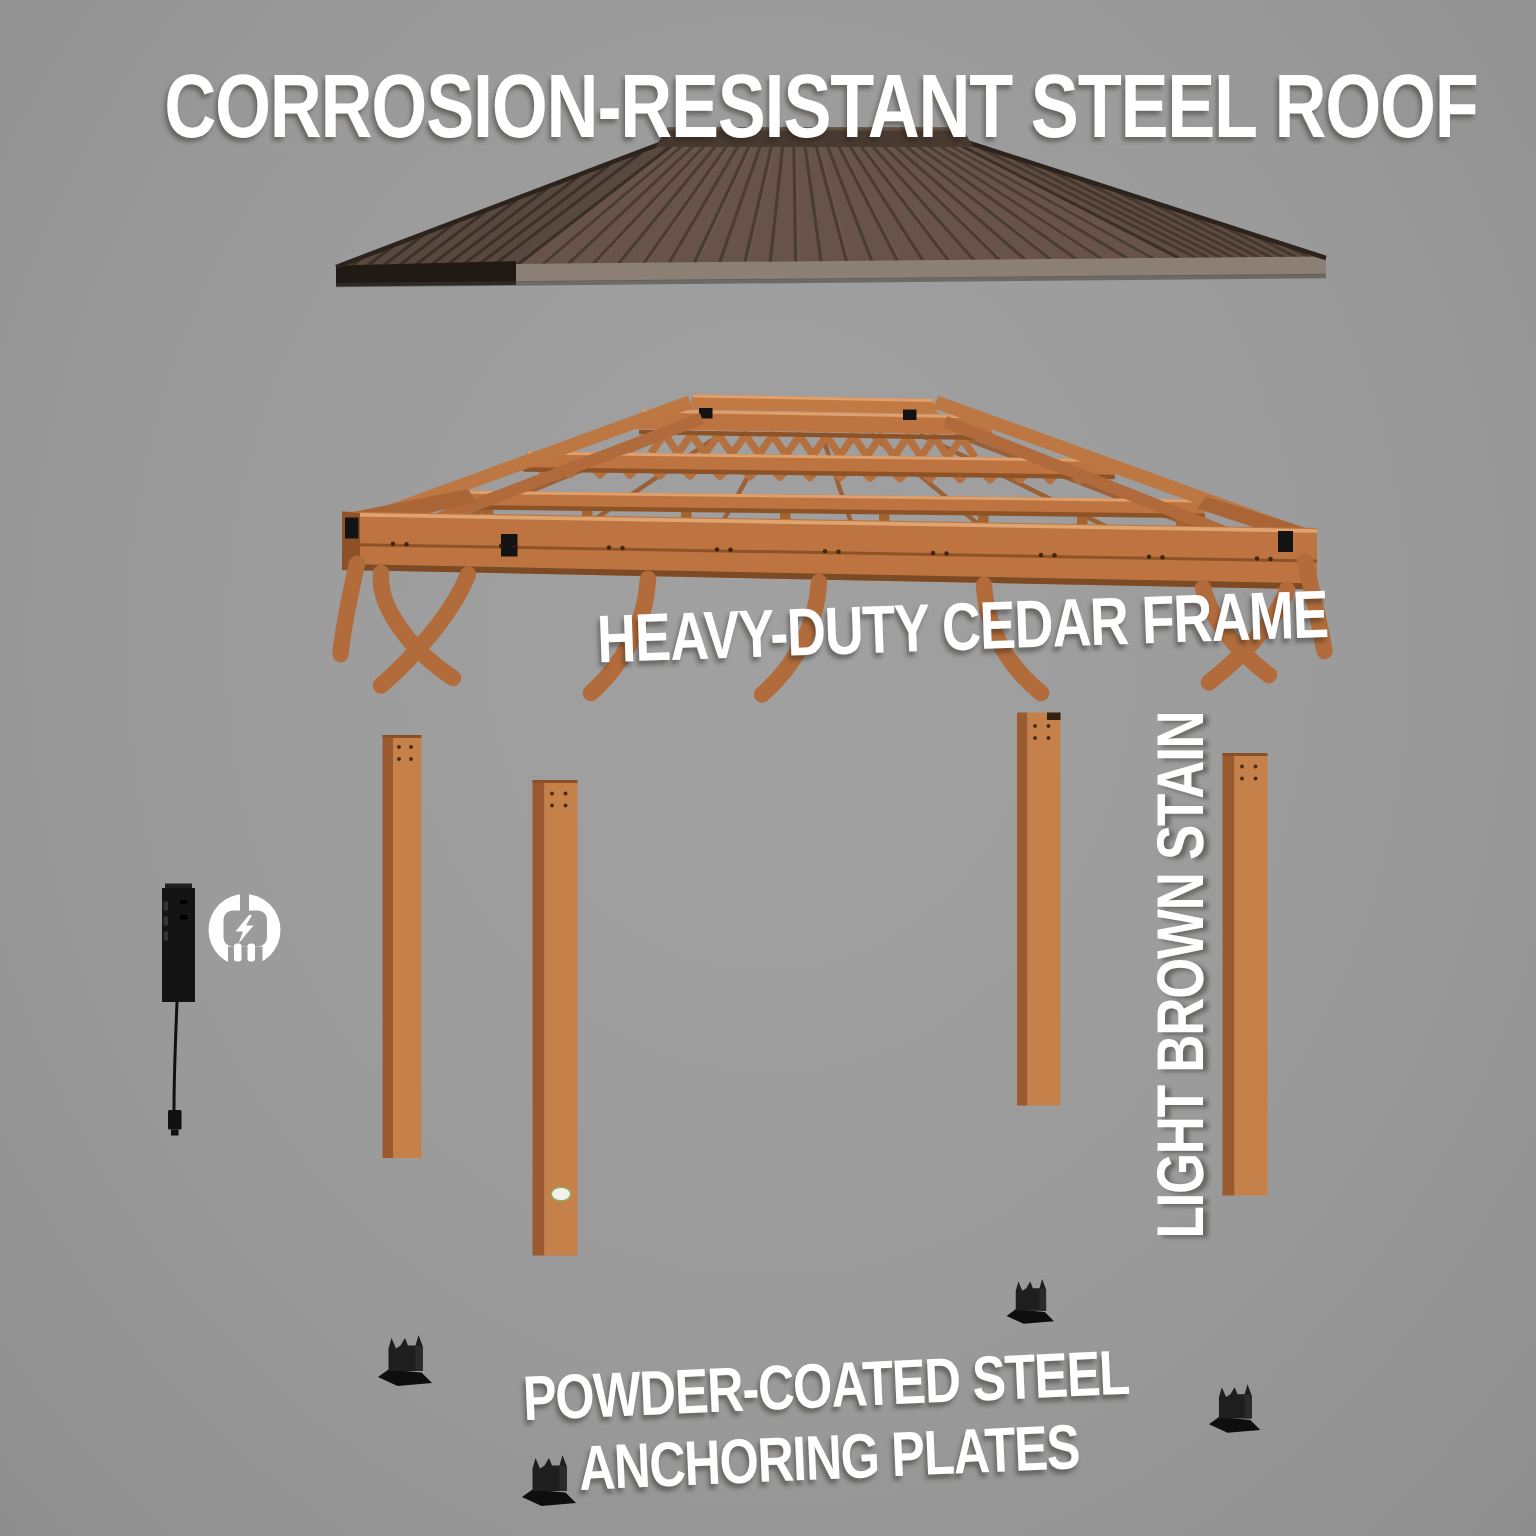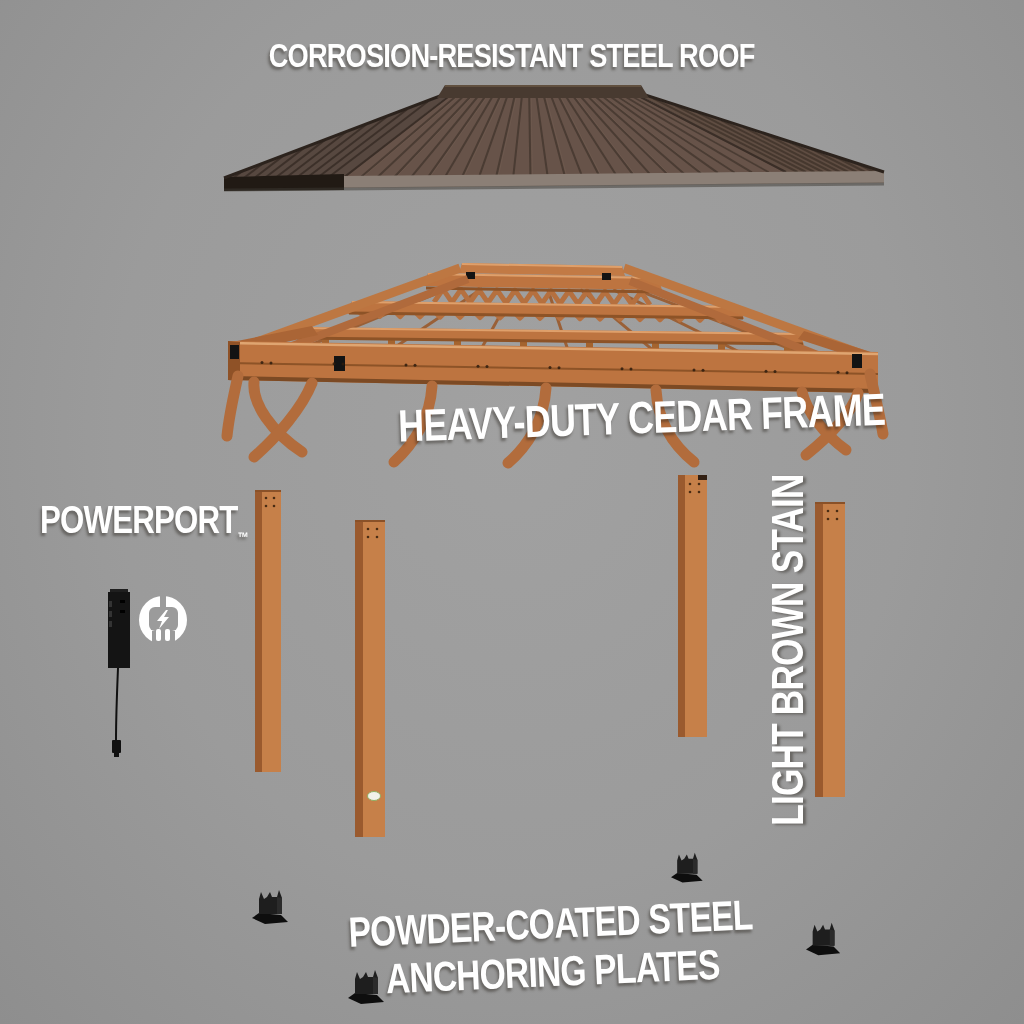--- a/index.html
+++ b/index.html
@@ -9,21 +9,21 @@
     font-family:"Liberation Sans", sans-serif;
   }
   #scene{position:absolute;left:0;top:0;}
   .lbl{
     position:absolute;color:#fff;font-weight:bold;letter-spacing:-1px;
     text-shadow:-2px 3px 3px rgba(35,30,25,.42);
     white-space:nowrap;
   }
   .cond{display:inline-block;transform:scaleX(.8);transform-origin:center;white-space:nowrap;}
   .condL{display:inline-block;transform:scaleX(.8);transform-origin:left center;white-space:nowrap;}
-  .title-lbl{left:0;right:0;top:36px;font-size:34px;text-align:center;}
+  .title-lbl{left:0;right:0;top:36px;font-size:60px;text-align:center;}
   .frame-lbl{left:398px;top:390px;font-size:45px;transform:rotate(-2deg);}
   .pp-lbl{left:14px;top:494px;width:238px;text-align:center;font-size:37px;line-height:51px;}
   .pp-line2{font-size:39px;}
   .tm{font-size:14px;position:relative;top:9px;letter-spacing:0;}
   .stain-lbl{left:788px;top:650px;font-size:44px;transform:translate(-50%,-50%) rotate(-90deg);}
   .anchor-lbl{left:80px;right:0;top:900px;text-align:center;font-size:42px;line-height:48px;transform:rotate(-2.5deg);}
 </style>
 </head>
 <body>
 
@@ -298,21 +298,20 @@
   <use href="#plate" transform="translate(671,850) scale(0.88)"></use>
   <use href="#plate" transform="translate(348,967)"></use>
   <use href="#plate" transform="translate(806,920) scale(0.95)"></use>
 </svg>
 
 <div class="lbl title-lbl"><span class="cond">CORROSION-RESISTANT STEEL ROOF</span></div>
 
 <div class="lbl frame-lbl"><span class="condL">HEAVY-DUTY CEDAR FRAME</span></div>
 
 <div class="lbl pp-lbl">
-  <div class="pp-line2"><span class="cond"><span>POWERPORT</span><span class="tm">™</span></span></div>
 </div>
 
 <div class="lbl stain-lbl"><span class="cond">LIGHT BROWN STAIN</span></div>
 
 <div class="lbl anchor-lbl">
   <div><span class="cond">POWDER-COATED STEEL</span></div>
   <div><span class="cond">ANCHORING PLATES</span></div>
 </div>
 
 </body></html>

